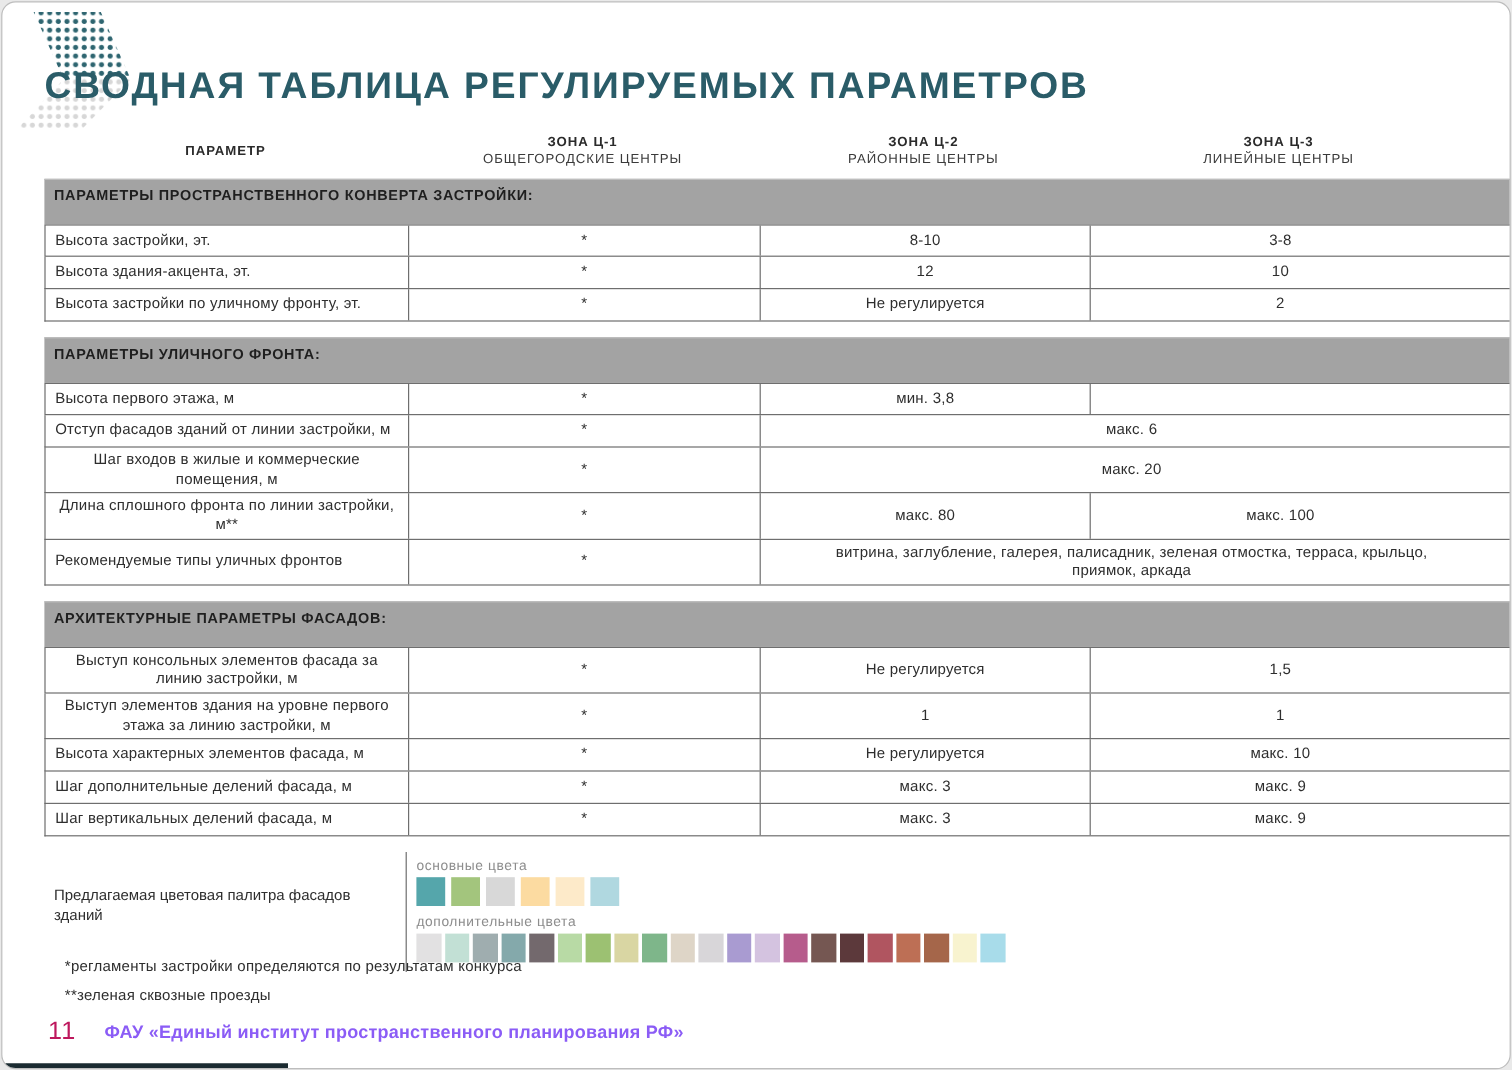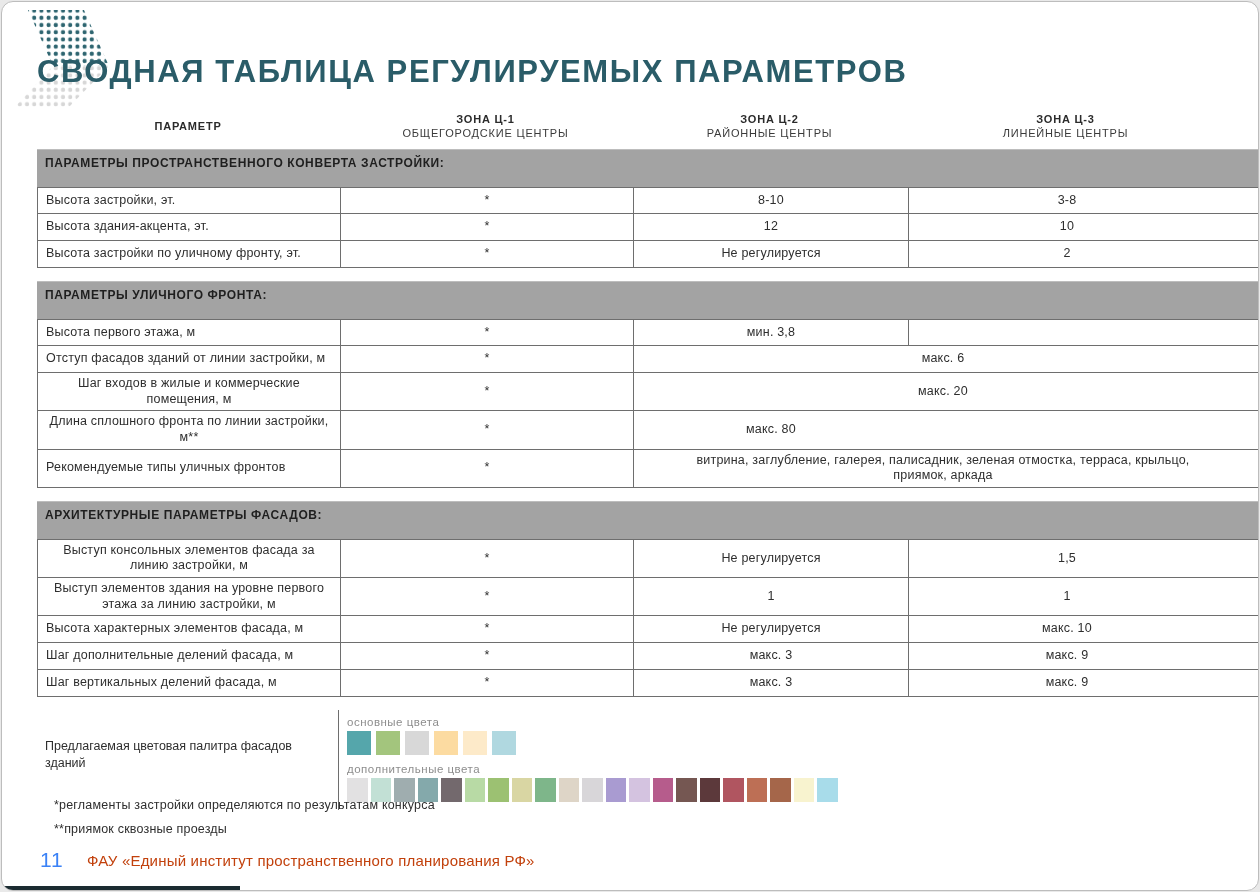--- a/index.html
+++ b/index.html
@@ -55,22 +55,22 @@
   .pal-label { font-size:11.5px; color:#8d8d8d; letter-spacing:0.5px; margin-bottom:3px; }
   .swatch-row { display:flex; gap:5px; margin-bottom:8px; }
   .swatch-row.additional { gap:3px; margin-bottom:0; }
   .swatch { width:24px; height:24px; }
   .swatch-row.additional .swatch { width:20.5px; height:24px; }
 
   
   .footnotes { position:absolute; left:52px; top:796px; font-size:12.5px; color:#2e2e2e; z-index:2; }
   .footnotes div { margin-bottom:10px; letter-spacing:0.2px; }
   .footer { position:absolute; left:38px; top:846px; display:flex; align-items:center; z-index:2; }
-  .page-num { font-size:21px; color:#3b82f6; font-weight:normal; width:47px; letter-spacing:1px; }
-  .org { font-size:15px; font-weight:normal; color:#c2410c; letter-spacing:0.2px; }
+  .page-num { font-size:21px; color:#be185d; font-weight:normal; width:47px; letter-spacing:1px; }
+  .org { font-size:15px; font-weight:bold; color:#8b5cf6; letter-spacing:0.2px; }
   .bottom-bar {
     position:absolute; left:0; bottom:0; width:238px; height:4px;
     background:#1b2b31; border-bottom-left-radius:12px;
   }
 </style>
 </head>
 <body>
 
 <div class="page">
 
@@ -147,20 +147,21 @@
           </div>
           <div class="trow">
             <div class="tcell pname">Шаг входов в жилые и коммерческие помещения, м</div>
             <div class="tcell val">*</div>
             <div class="tcell val merged">макс. 20</div>
           </div>
           <div class="trow">
             <div class="tcell pname">Длина сплошного фронта по линии застройки, м**</div>
             <div class="tcell val">*</div>
             <div class="tcell val">макс. 80</div>
+            <div class="tcell val">макс. 100</div>
           </div>
           <div class="trow">
             <div class="tcell pname">Рекомендуемые типы уличных фронтов</div>
             <div class="tcell val">*</div>
             <div class="tcell val merged">витрина, заглубление, галерея, палисадник, зеленая отмостка, терраса, крыльцо, приямок, аркада</div>
           </div>
         </div>
         <div class="section">
           <div class="section-bar">АРХИТЕКТУРНЫЕ ПАРАМЕТРЫ ФАСАДОВ:</div>
           <div class="trow first">
@@ -231,21 +232,21 @@
             <div class="swatch" style="background: rgb(165, 102, 74);"></div>
             <div class="swatch" style="background: rgb(248, 243, 207);"></div>
             <div class="swatch" style="background: rgb(168, 220, 234);"></div>
           </div>
       </div>
     </div>
   </div>
 
   <div class="footnotes">
     <div>*регламенты застройки определяются по результатам конкурса</div>
-    <div>**приямок сквозные проезды</div>
+    <div>**зеленая сквозные проезды</div>
   </div>
 
   <div class="footer">
     <div class="page-num">11</div>
     <div class="org">ФАУ «Единый институт пространственного планирования РФ»</div>
   </div>
 
   <div class="bottom-bar"></div>
 </div>
 

